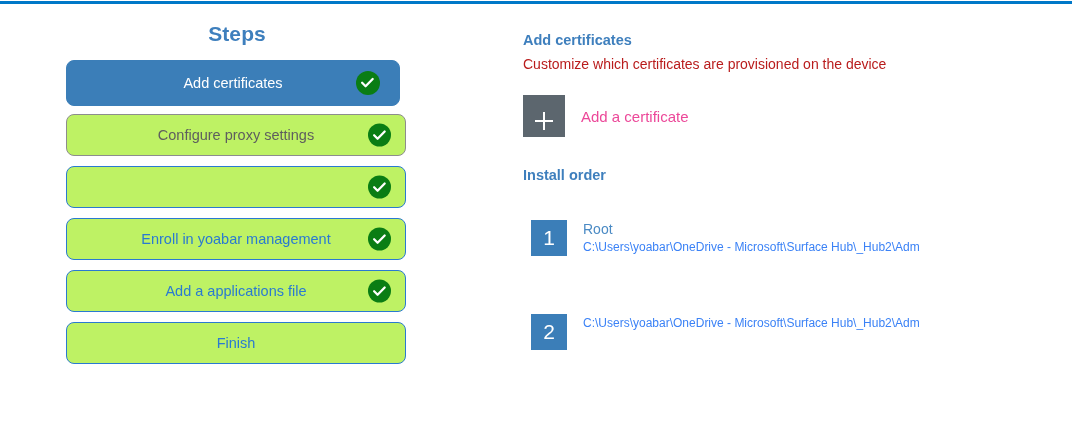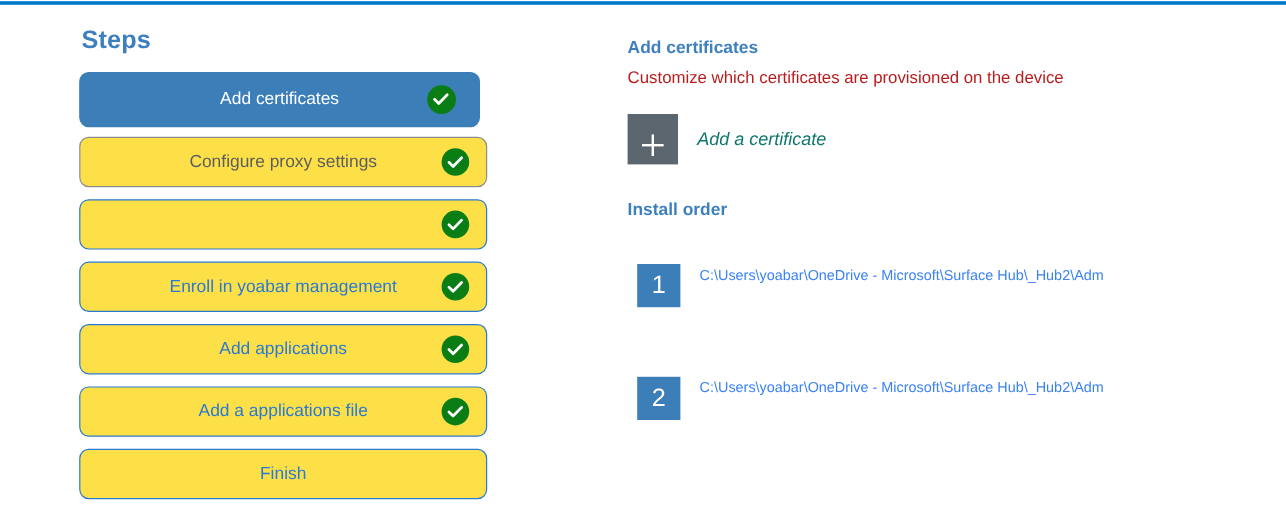--- a/index.html
+++ b/index.html
@@ -31,30 +31,31 @@
     top: 22px;
     width: 340px;
   }
   #steps-title {
     font-size: 21px;
     font-weight: bold;
     color: #3e7fbd;
     letter-spacing: .1px;
     margin: 0 0 14px 2px;
     line-height: 24px;
+    text-align: center;
   }
 
   .step-btn {
     position: relative;
     box-sizing: border-box;
     height: 42px;
     margin-bottom: 10px;
     border-radius: 8px;
     border: 1px solid #2a7ad1;
-    background: #fde047;
+    background: #bef264;
     display: flex;
     align-items: center;
     justify-content: center;
     font-size: 14.5px;
     color: #2a7ad1;
     cursor: pointer;
     user-select: none;
   }
   .step-btn.active {
     background: #3b7eb8;
@@ -121,22 +122,21 @@
   #add-cert-tile .plus-h,
   #add-cert-tile .plus-v {
     position: absolute;
     background: #ffffff;
   }
   #add-cert-tile .plus-h { left: 12px; top: 25px; width: 18px; height: 2px; }
   #add-cert-tile .plus-v { left: 20px; top: 17px; width: 2px; height: 18px; }
   #add-cert-label {
     margin-left: 16px;
     font-size: 15px;
-    color: #0f766e;
-    font-style: italic;
+    color: #ec4899;
   }
 
   
   #install-order-block { margin-top: 29px; }
 
   #order-list { margin-top: 36px; }
   .order-row {
     display: flex;
     align-items: flex-start;
     cursor: move;
@@ -203,28 +203,20 @@
 
   <div class="step-btn">
     <span class="step-label">Enroll in yoabar management</span>
     <span class="check-icon">
       <svg viewBox="0 0 24 24">
           <path d="M6.4 12.3l3.6 3.6 7.4-7.6" fill="none" stroke="#ffffff" stroke-width="2.4" stroke-linecap="round" stroke-linejoin="round"></path>
         </svg>
     </span>
   </div>
 
-  <div class="step-btn">
-    <span class="step-label">Add applications</span>
-    <span class="check-icon">
-      <svg viewBox="0 0 24 24">
-          <path d="M6.4 12.3l3.6 3.6 7.4-7.6" fill="none" stroke="#ffffff" stroke-width="2.4" stroke-linecap="round" stroke-linejoin="round"></path>
-        </svg>
-    </span>
-  </div>
 
   <div class="step-btn">
     <span class="step-label">Add a applications file</span>
     <span class="check-icon">
       <svg viewBox="0 0 24 24">
           <path d="M6.4 12.3l3.6 3.6 7.4-7.6" fill="none" stroke="#ffffff" stroke-width="2.4" stroke-linecap="round" stroke-linejoin="round"></path>
         </svg>
     </span>
   </div>
 
@@ -249,20 +241,21 @@
   </div>
 
   <div id="install-order-block">
     <div class="sec-title">Install order</div>
 
     <div id="order-list">
 
       <div class="order-row">
         <div class="order-badge">1</div>
         <div class="order-text">
+          <div class="order-name">Root</div>
           <div class="order-path">C:\Users\yoabar\OneDrive - Microsoft\Surface Hub\_Hub2\Adm</div>
         </div>
       </div>
 
       <div class="order-row">
         <div class="order-badge">2</div>
         <div class="order-text">
           <div class="order-path">C:\Users\yoabar\OneDrive - Microsoft\Surface Hub\_Hub2\Adm</div>
         </div>
       </div>

